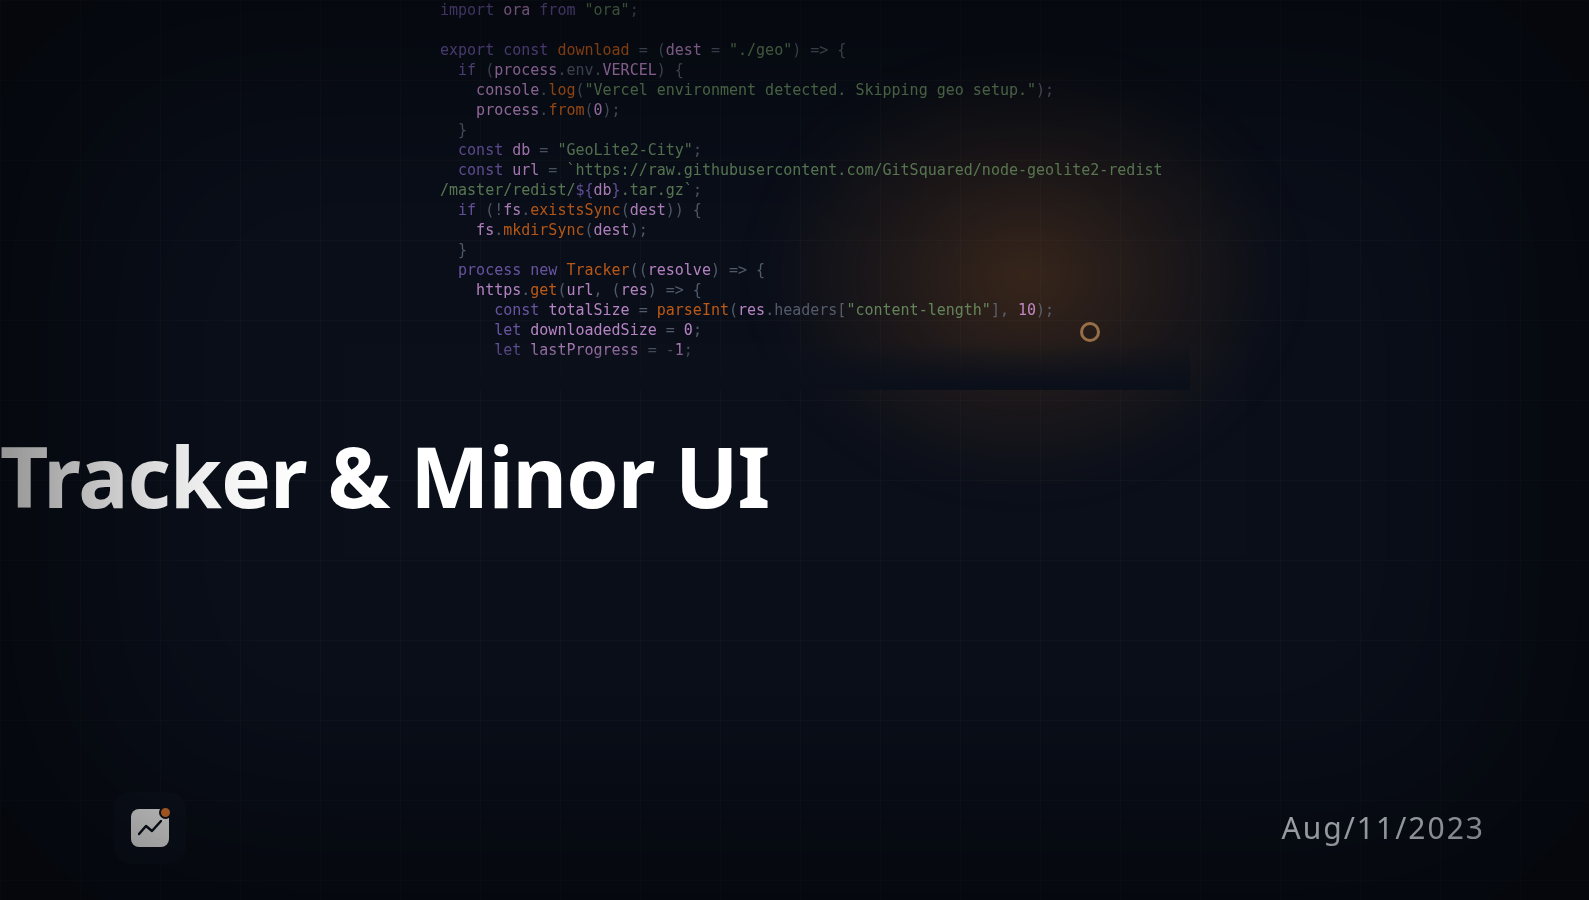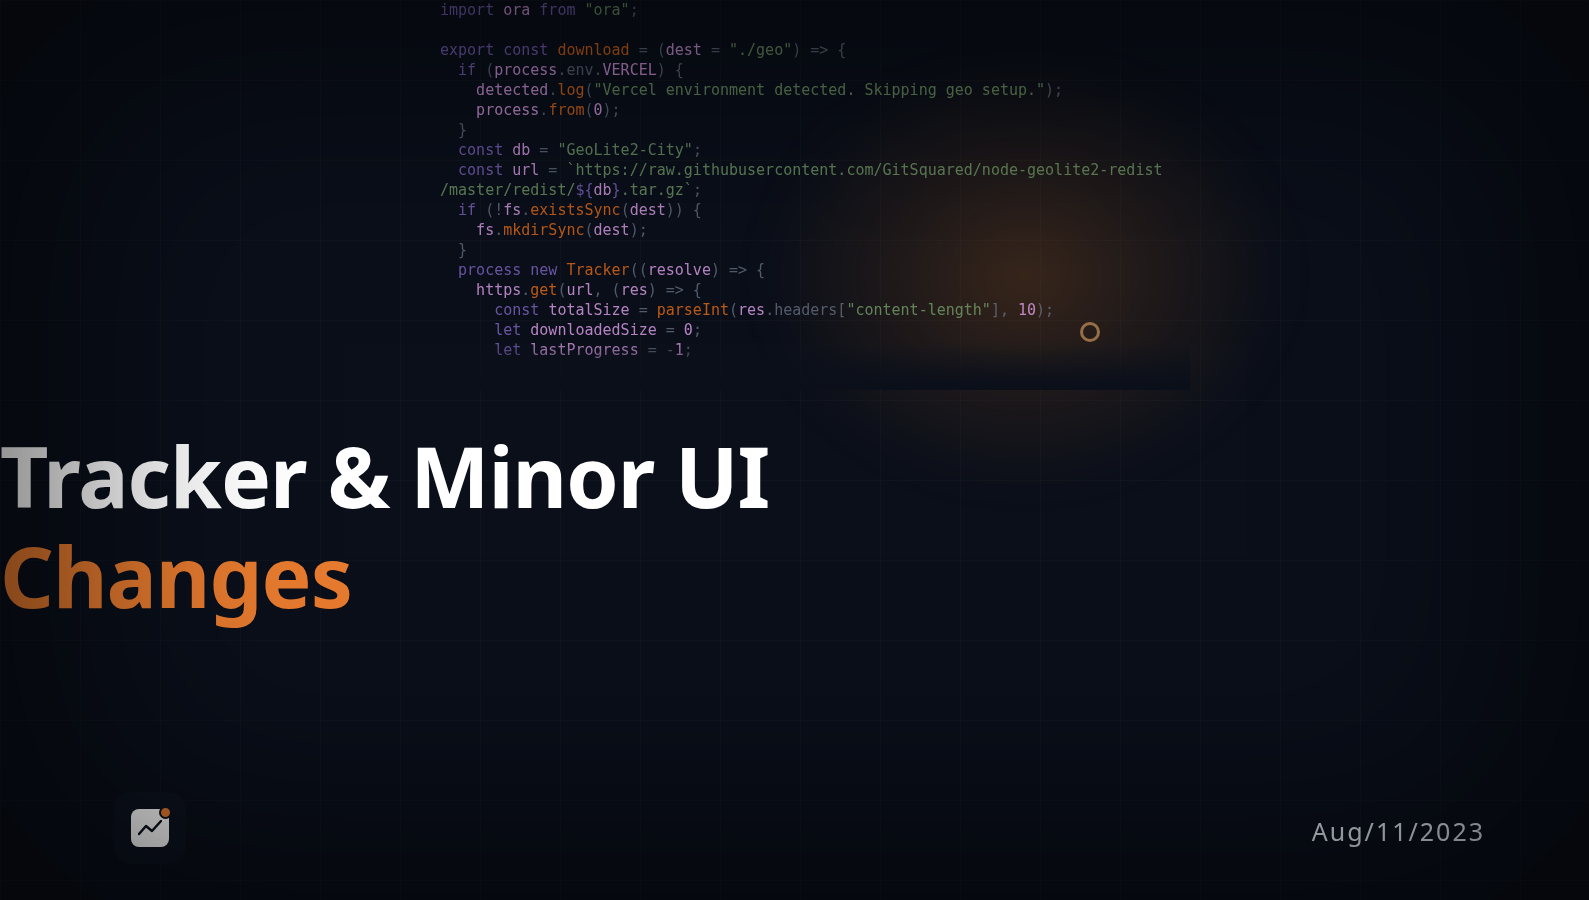--- a/index.html
+++ b/index.html
@@ -125,62 +125,61 @@
     }
     .logo-chart {
       width: 24px;
       height: 16px;
     }
     .date {
       position: absolute;
       bottom: 52px;
       right: 104px;
       color: #d6dde6;
-      font-size: 25px;
+      font-size: 30px;
       font-weight: 400;
       letter-spacing: 2px;
     }
     .vignette {
       position: absolute;
       inset: 0;
       box-shadow: inset 0 0 220px 80px rgba(0,0,0,0.55);
       pointer-events: none;
     }
   </style>
 </head>
 <body>
 
 <div class="bg-grid"></div>
 <div class="glow"></div>
 
 <div class="code-block"><span class="kw">import </span><span class="id">ora</span><span class="kw"> from </span><span class="str">"ora"</span><span class="p">;</span>
 
 <span class="kw">export const </span><span class="fn">download</span><span class="p"> = (</span><span class="id">dest</span><span class="p"> = </span><span class="str">"./geo"</span><span class="p">) =&gt; {</span>
 <span class="kw">  if </span><span class="p">(</span><span class="id">process</span><span class="p">.env.</span><span class="id">VERCEL</span><span class="p">) {</span>
-<span class="id">    detected</span><span class="p">.</span><span class="fn">log</span><span class="p">(</span><span class="str">"Vercel environment detected. Skipping geo setup."</span><span class="p">);</span>
+<span class="id">    console</span><span class="p">.</span><span class="fn">log</span><span class="p">(</span><span class="str">"Vercel environment detected. Skipping geo setup."</span><span class="p">);</span>
 <span class="id">    process</span><span class="p">.</span><span class="fn">from</span><span class="p">(</span><span class="id">0</span><span class="p">);</span>
 <span class="p">  }</span>
 <span class="kw">  const </span><span class="id">db</span><span class="p"> = </span><span class="str">"GeoLite2-City"</span><span class="p">;</span>
 <span class="kw">  const </span><span class="id">url</span><span class="p"> = </span><span class="str">`https://raw.githubusercontent.com/GitSquared/node-geolite2-redist</span>
 <span class="str">/master/redist/</span><span class="kw">${</span><span class="id">db</span><span class="kw">}</span><span class="str">.tar.gz`</span><span class="p">;</span>
 <span class="kw">  if </span><span class="p">(!</span><span class="id">fs</span><span class="p">.</span><span class="fn">existsSync</span><span class="p">(</span><span class="id">dest</span><span class="p">)) {</span>
 <span class="id">    fs</span><span class="p">.</span><span class="fn">mkdirSync</span><span class="p">(</span><span class="id">dest</span><span class="p">);</span>
 <span class="p">  }</span>
 <span class="kw">  process new </span><span class="fn">Tracker</span><span class="p">((</span><span class="id">resolve</span><span class="p">) =&gt; {</span>
 <span class="id">    https</span><span class="p">.</span><span class="fn">get</span><span class="p">(</span><span class="id">url</span><span class="p">, (</span><span class="id">res</span><span class="p">) =&gt; {</span>
 <span class="kw">      const </span><span class="id">totalSize</span><span class="p"> = </span><span class="fn">parseInt</span><span class="p">(</span><span class="id">res</span><span class="p">.headers[</span><span class="str">"content-length"</span><span class="p">], </span><span class="id">10</span><span class="p">);</span>
 <span class="kw">      let </span><span class="id">downloadedSize</span><span class="p"> = </span><span class="id">0</span><span class="p">;</span>
 <span class="kw">      let </span><span class="id">lastProgress</span><span class="p"> = -</span><span class="id">1</span><span class="p">;</span></div>
 
 <div class="code-fade"></div>
 <div class="circle-accent"></div>
 
 <div class="title-wrap">
   <div class="title-line">Tracker &amp; Minor UI</div>
-  <div class="title-line-2">Changes</div>
 </div>
 
 <div class="logo">
   <div class="logo-inner">
     <svg class="logo-chart" viewBox="0 0 24 16">
       <polyline points="1,14 8,6 14,11 23,1" fill="none" stroke="#0d1320" stroke-width="2.5" stroke-linecap="round" stroke-linejoin="round"></polyline>
     </svg>
     <div class="logo-dot"></div>
   </div>
 </div>

